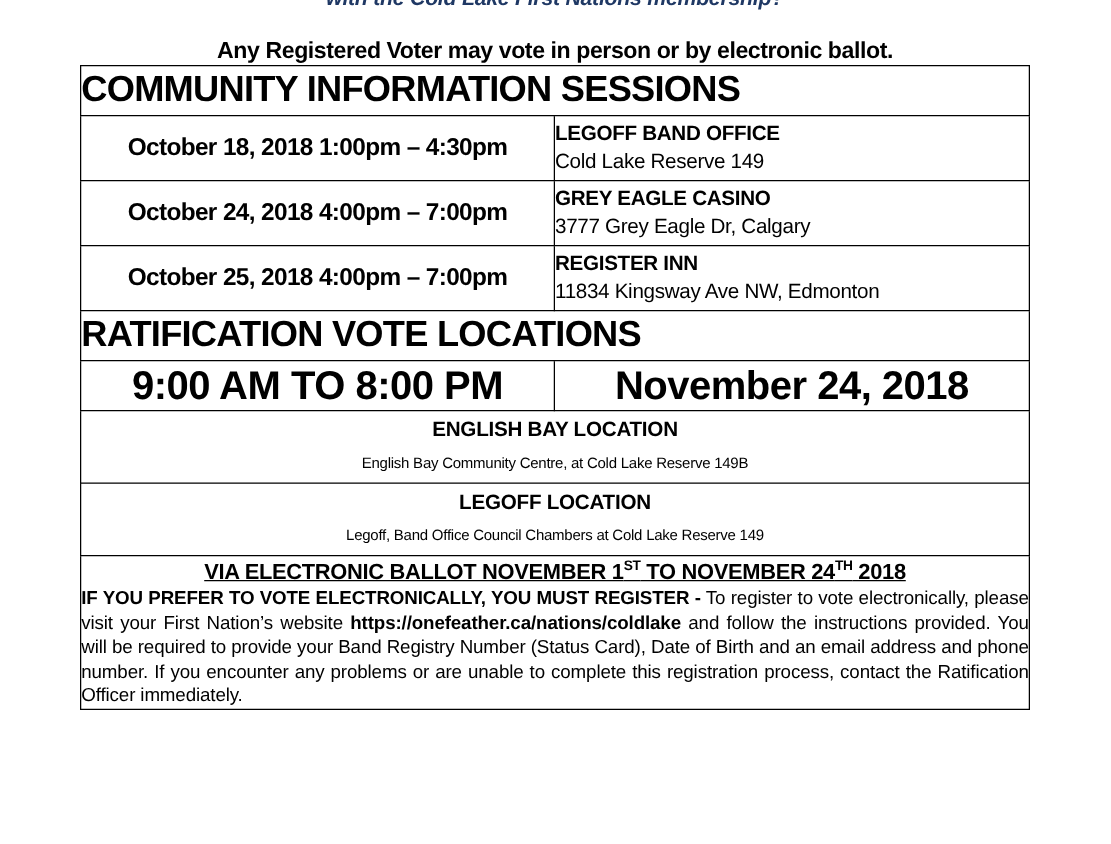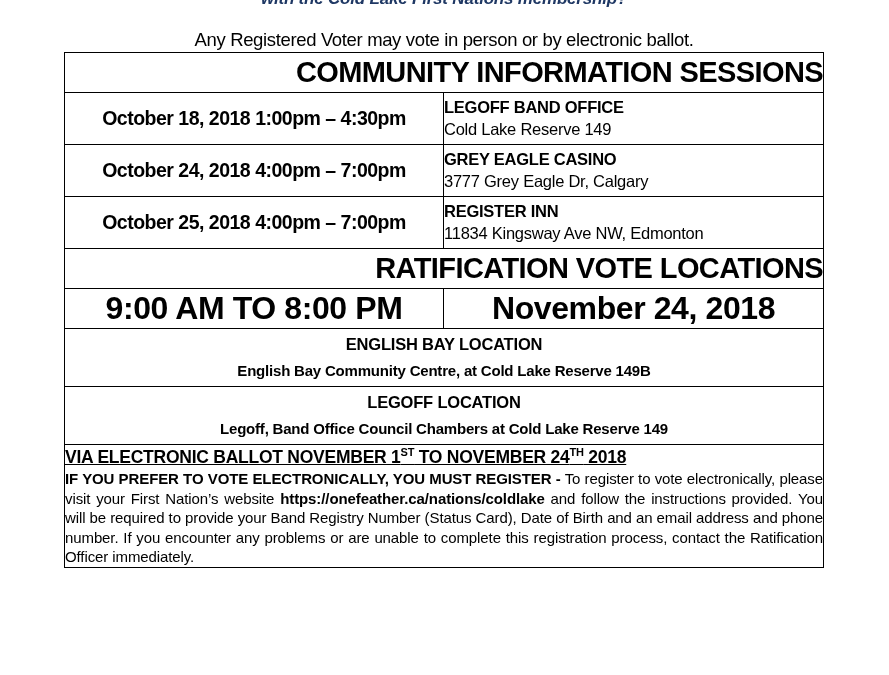--- a/index.html
+++ b/index.html
@@ -32,42 +32,42 @@
   }
 
   
   .lede {
     position: absolute;
     left: 64px;
     top: 29px;
     width: 760px;
     text-align: center;
     font-size: 18.5px;
-    font-weight: normal;
+    font-weight: bold;
     letter-spacing: -0.35px;
     white-space: nowrap;
   }
 
   
   .doc-table {
     position: absolute;
     left: 64px;
     top: 52px;
     width: 759px;
     border-collapse: collapse;
     table-layout: fixed;
   }
   .doc-table td {
     border: 1.6px solid #000000;
     padding: 0;
     vertical-align: middle;
   }
 
   .banner {
-    text-align: right;
+    text-align: left;
     font-size: 29px;
     font-weight: bold;
     letter-spacing: -0.6px;
     height: 39px;
     line-height: 39px;
     white-space: nowrap;
   }
 
   .sess-when {
     width: 379px;
@@ -113,32 +113,32 @@
     padding: 1px 0 2px 0;
   }
   .loc-cell .loc-name {
     font-size: 16.5px;
     font-weight: bold;
     letter-spacing: -0.2px;
     line-height: 25px;
     white-space: nowrap;
   }
   .loc-cell .loc-addr {
-    font-size: 15px;
-    font-weight: bold;
+    font-size: 12px;
+    font-weight: normal;
     letter-spacing: -0.2px;
     line-height: 27px;
     white-space: nowrap;
   }
 
   .ballot-cell {
     padding: 2px 8px 4px 9px;
   }
   .ballot-head {
-    text-align: left;
+    text-align: center;
     font-size: 17.5px;
     font-weight: bold;
     text-decoration: underline;
     letter-spacing: -0.25px;
     line-height: 24px;
     white-space: nowrap;
   }
   .ballot-head sup {
     font-size: 11px;
     vertical-align: super;

